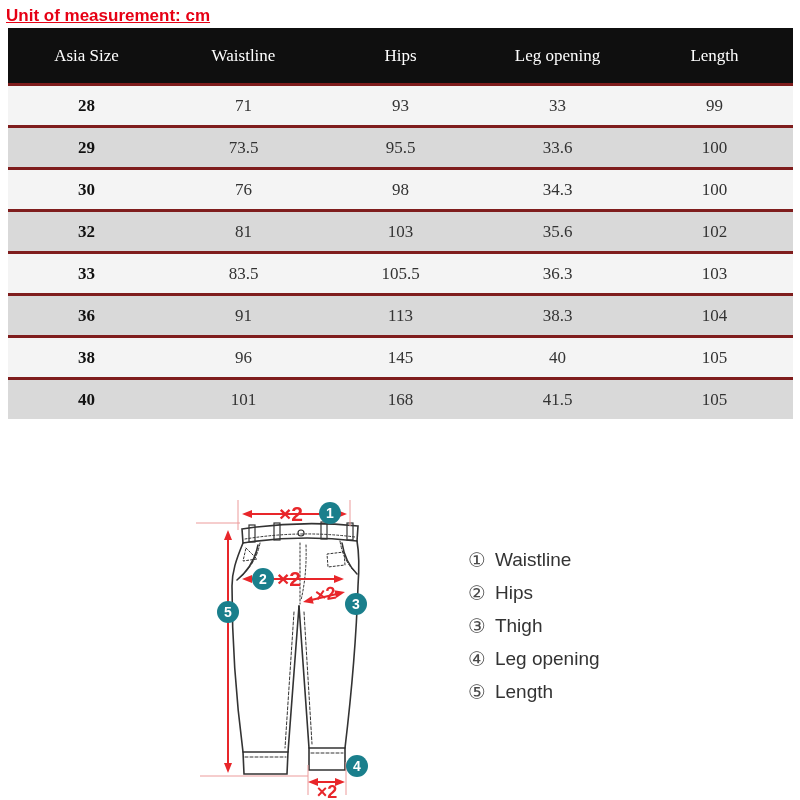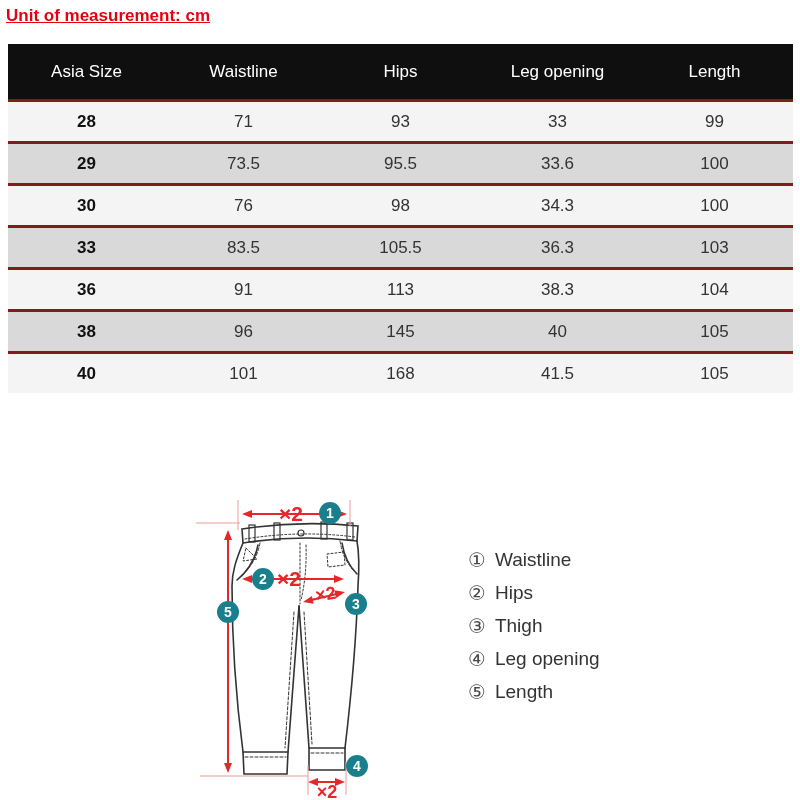--- a/index.html
+++ b/index.html
@@ -7,22 +7,22 @@
     width:800px;height:800px;position:relative;background:#ffffff;
     font-family:"Liberation Sans",sans-serif;overflow:hidden;
   }
   .unit-note{
     position:absolute;left:6px;top:6px;
     font-size:17px;font-weight:bold;color:#e60014;
     text-decoration:underline;
     text-align:right;
   }
   table.size-table{
-    position:absolute;left:8px;top:44px;width:785px;
-    border-collapse:collapse;table-layout:fixed;
+    position:absolute;left:8px;top:28px;width:785px;
+    border-collapse:collapse;table-layout:fixed;font-family:Liberation Serif, serif;
   }
   table.size-table thead th{
     background:#0f0f0f;color:#ffffff;height:55px;
     font-size:17px;font-weight:normal;text-align:center;padding:0;
   }
   table.size-table tbody td{
     height:39px;text-align:center;font-size:17px;color:#333333;
     border-top:3px solid #7f1d1d;padding:0;
   }
   table.size-table tbody tr:nth-child(odd){background:#f4f4f4;}
@@ -67,20 +67,27 @@
         <td>100</td>
       </tr>
       <tr>
         <td class="size">30</td>
         <td>76</td>
         <td>98</td>
         <td>34.3</td>
         <td>100</td>
       </tr>
       <tr>
+        <td class="size">32</td>
+        <td>81</td>
+        <td>103</td>
+        <td>35.6</td>
+        <td>102</td>
+      </tr>
+      <tr>
         <td class="size">33</td>
         <td>83.5</td>
         <td>105.5</td>
         <td>36.3</td>
         <td>103</td>
       </tr>
       <tr>
         <td class="size">36</td>
         <td>91</td>
         <td>113</td>

